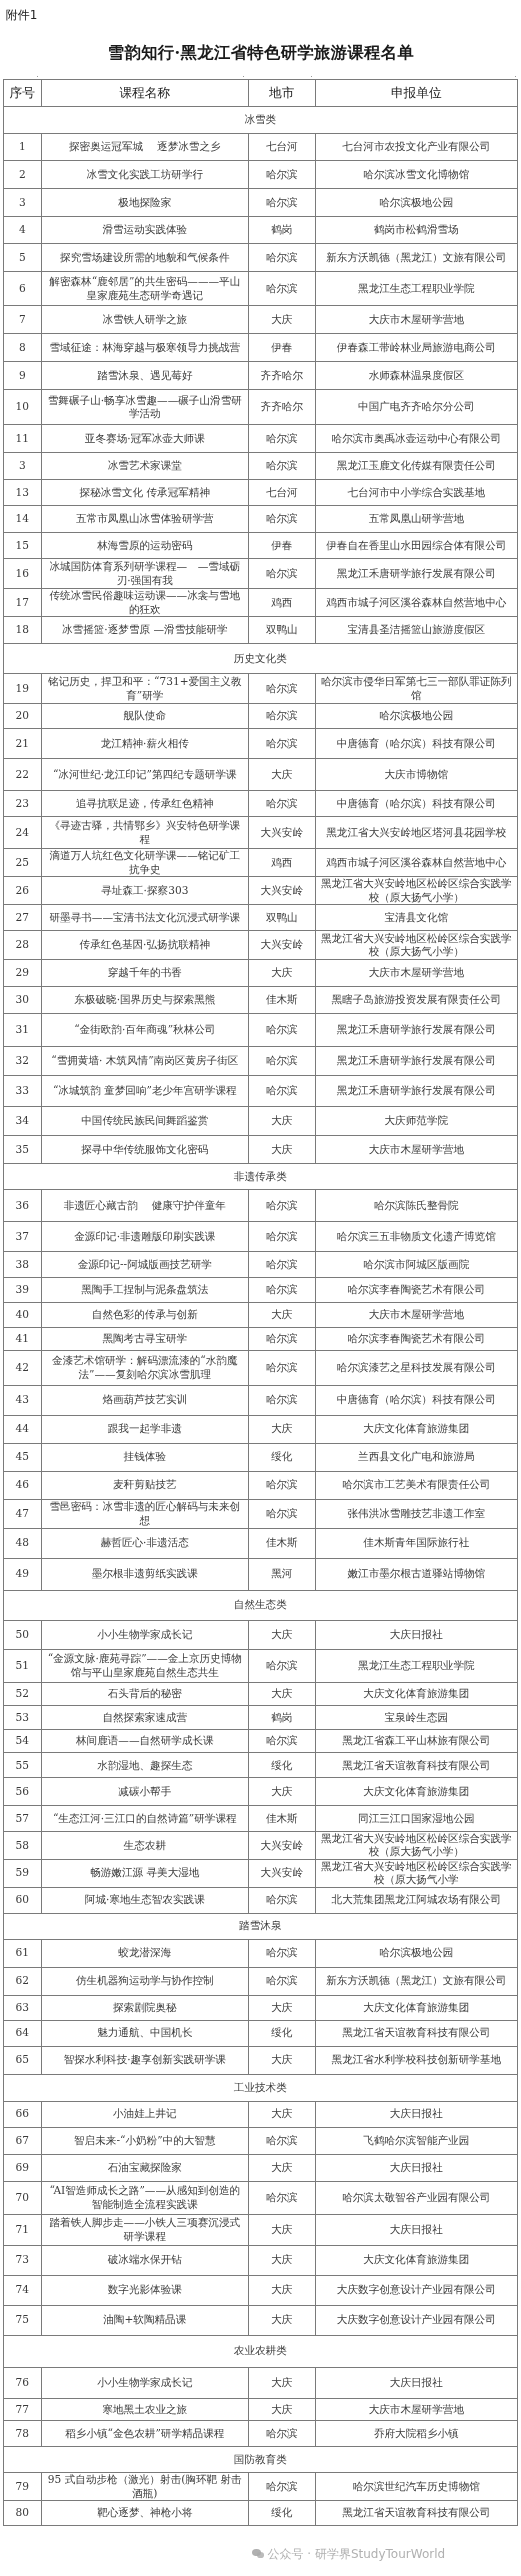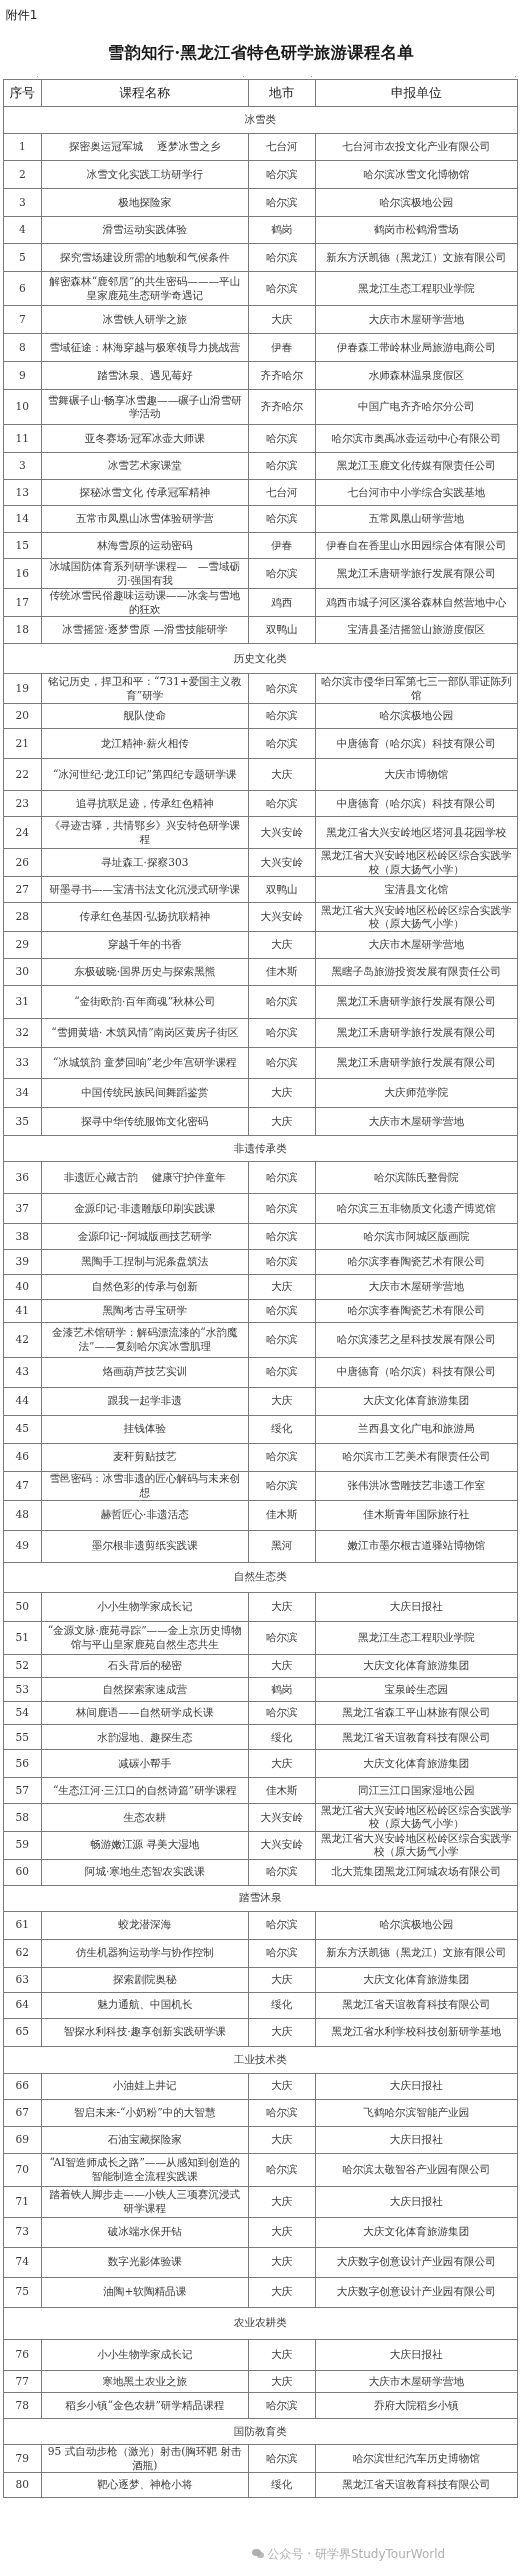--- a/index.html
+++ b/index.html
@@ -201,20 +201,26 @@
         <td class="city">哈尔滨</td>
         <td class="unit">中唐德育（哈尔滨）科技有限公司</td>
       </tr>
       <tr style="height: 32px;">
         <td class="idx">24</td>
         <td class="name">《寻迹古驿，共情鄂乡》兴安特色研学课程</td>
         <td class="city">大兴安岭</td>
         <td class="unit">黑龙江省大兴安岭地区塔河县花园学校</td>
       </tr>
       <tr style="height: 28px;">
+        <td class="idx">25</td>
+        <td class="name">滴道万人坑红色文化研学课——铭记矿工抗争史</td>
+        <td class="city">鸡西</td>
+        <td class="unit">鸡西市城子河区溪谷森林自然营地中心</td>
+      </tr>
+      <tr style="height: 28px;">
         <td class="idx">26</td>
         <td class="name">寻址森工·探察303</td>
         <td class="city">大兴安岭</td>
         <td class="unit">黑龙江省大兴安岭地区松岭区综合实践学校（原大扬气小学）</td>
       </tr>
       <tr style="height: 26px;">
         <td class="idx">27</td>
         <td class="name">研墨寻书——宝清书法文化沉浸式研学课</td>
         <td class="city">双鸭山</td>
         <td class="unit">宝清县文化馆</td>

